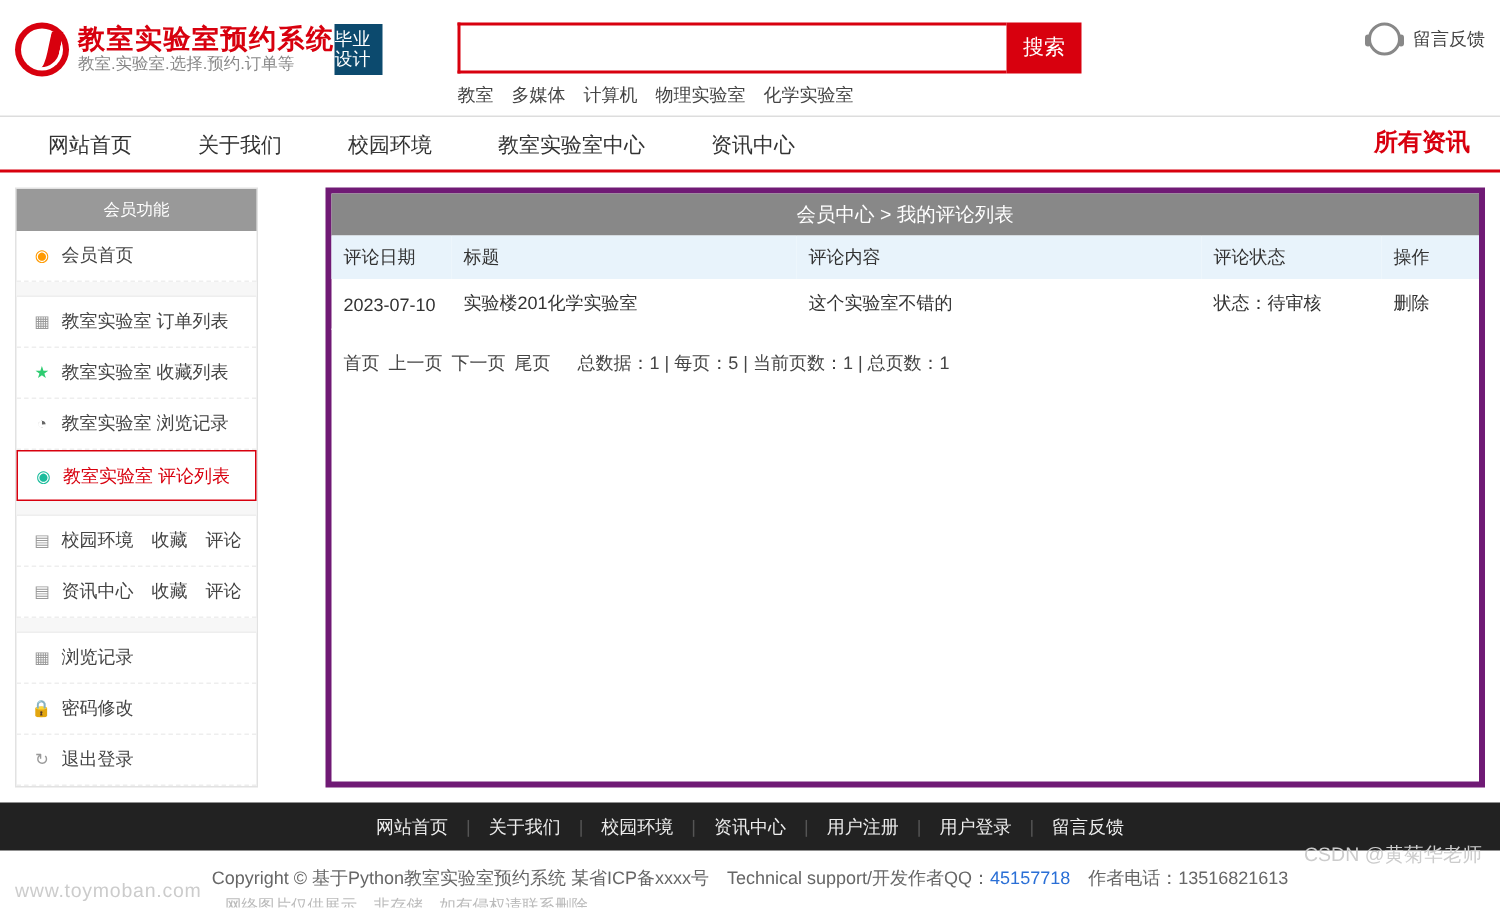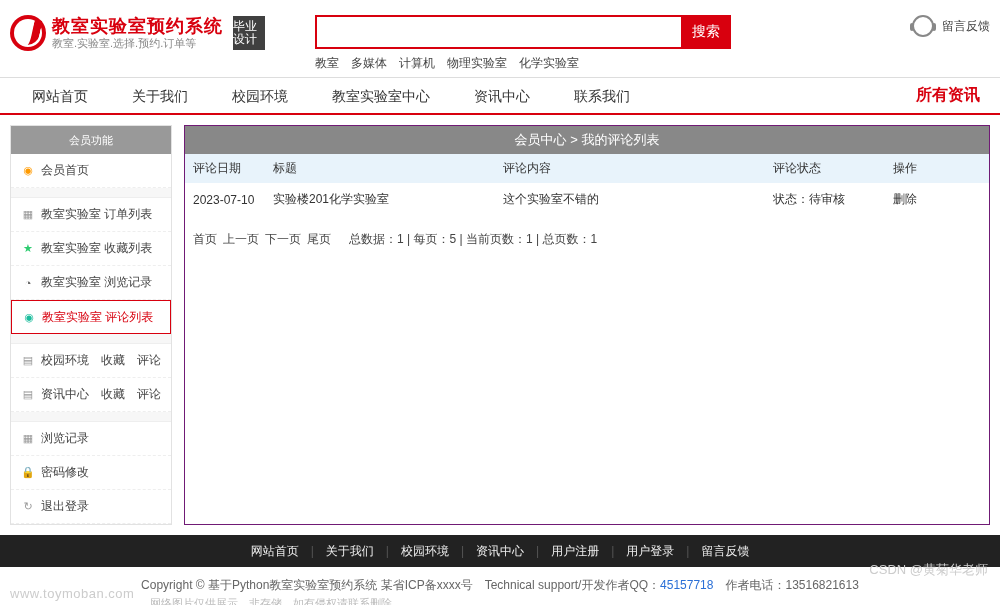--- a/index.html
+++ b/index.html
@@ -6,21 +6,21 @@
   body { font-family: "Microsoft YaHei", Arial, sans-serif; font-size: 12px; color: #333; background: #fff; width: 1000px; }
   a { text-decoration: none; color: inherit; cursor: pointer; }
   .header { display: flex; align-items: flex-start; padding: 15px 10px 5px 10px; }
   .logo-block { display: flex; align-items: center; justify-content: flex-end; }
   .logo-icon { width: 36px; height: 36px; border-radius: 50%; background: #d8000e; position: relative; margin-right: 6px; }
   .logo-icon::before { content:""; position:absolute; inset:4px; border-radius:50%; background:#fff; }
   .logo-icon::after { content:""; position:absolute; left:12px; top:6px; width:10px; height:24px; border-radius:0 0 10px 0; border-right:8px solid #d8000e; transform:skewX(-12deg); }
   .logo-text { line-height: 1.1; }
   .logo-text .t1 { color: #d8000e; font-size: 18px; font-weight: bold; letter-spacing:1px; }
   .logo-text .t2 { color: #888; font-size: 11px; }
-  .logo-badge { background:#404040; color:#fff; width:32px; height:34px; font-size:12px; display:flex; flex-direction:column; align-items:center; justify-content:center; margin-left:10px; line-height:1.1; }
+  .logo-badge { background:#0c4a6e; color:#fff; width:32px; height:34px; font-size:12px; display:flex; flex-direction:column; align-items:center; justify-content:center; line-height:1.1; }
   .search-area { margin-left: 50px; }
   .search-box { display:flex; }
   .search-input { width: 366px; height: 34px; border: 2px solid #d8000e; border-right: none; padding: 0 6px; }
   .search-btn { width: 50px; height: 34px; background:#d8000e; color:#fff; border:none; font-size:14px; cursor:pointer; }
   .search-tags { margin-top: 6px; color:#444; }
   .search-tags span { margin-right: 12px; cursor:pointer; }
   .msg-feedback { margin-left:auto; display:flex; align-items:center; color:#444; }
   .cs-icon { width:22px; height:22px; border:2px solid #888; border-radius:50%; position:relative; margin-right:8px; }
   .cs-icon::before { content:""; position:absolute; left:-4px; top:6px; width:4px; height:8px; background:#888; border-radius:2px; }
   .cs-icon::after { content:""; position:absolute; right:-4px; top:6px; width:4px; height:8px; background:#888; border-radius:2px; }
@@ -35,21 +35,21 @@
   .side-sep { height:10px; background:#f7f7f7; border-bottom:1px solid #eee; }
   .side-ico { width:14px; height:14px; margin-right:6px; display:inline-flex; align-items:center; justify-content:center; font-size:11px; }
   .ico-home { color:#ff9a00; }
   .ico-star { color:#2ecc71; }
   .ico-clock { color:#666; }
   .ico-dot { color:#1abc9c; }
   .ico-grid { color:#999; }
   .ico-lock { color:#999; }
   .ico-out { color:#999; }
   .ico-box { color:#999; }
-  .main { flex:1; border:1px solid #701a75; padding:0; }
+  .main { flex:1; border:4px solid #701a75; padding:0;margin-left:33px; }
   .crumb { background:#888; color:#fff; height:28px; line-height:28px; text-align:center; font-size:13px; }
   .tbl { width:100%; border-collapse:collapse; font-size:12px; }
   .tbl th { background:#e8f3fb; text-align:left; font-weight:normal; padding:6px 8px; }
   .tbl td { padding:8px 8px; border-bottom:1px solid #fff; }
   .pager { padding:14px 8px; color:#444; }
   .pager span.link { margin-right:6px; cursor:pointer; }
   .footer { background:#222; color:#eee; text-align:center; height:32px; line-height:32px; font-size:12px; }
   .footer span { margin:0 6px; cursor:pointer; }
   .footer .sep { color:#555; }
   .copyright { text-align:center; color:#666; padding:10px 0 2px; font-size:12px; }
@@ -84,21 +84,20 @@
     <span>留言反馈</span>
   </div>
 </div>
 
 <div class="nav" id="nav">
   <a class="nav-item">网站首页</a>
       <a class="nav-item">关于我们</a>
       <a class="nav-item">校园环境</a>
       <a class="nav-item">教室实验室中心</a>
       <a class="nav-item">资讯中心</a>
-      <a class="nav-item">联系我们</a>
       <span class="nav-right">所有资讯</span>
 </div>
 
 <div class="body-wrap">
   <div class="sidebar">
     <div class="side-title">会员功能</div>
     <div id="side-items">
           <div class="side-item">
             <span class="side-ico ico-home">◉</span>
             <span>会员首页</span>

